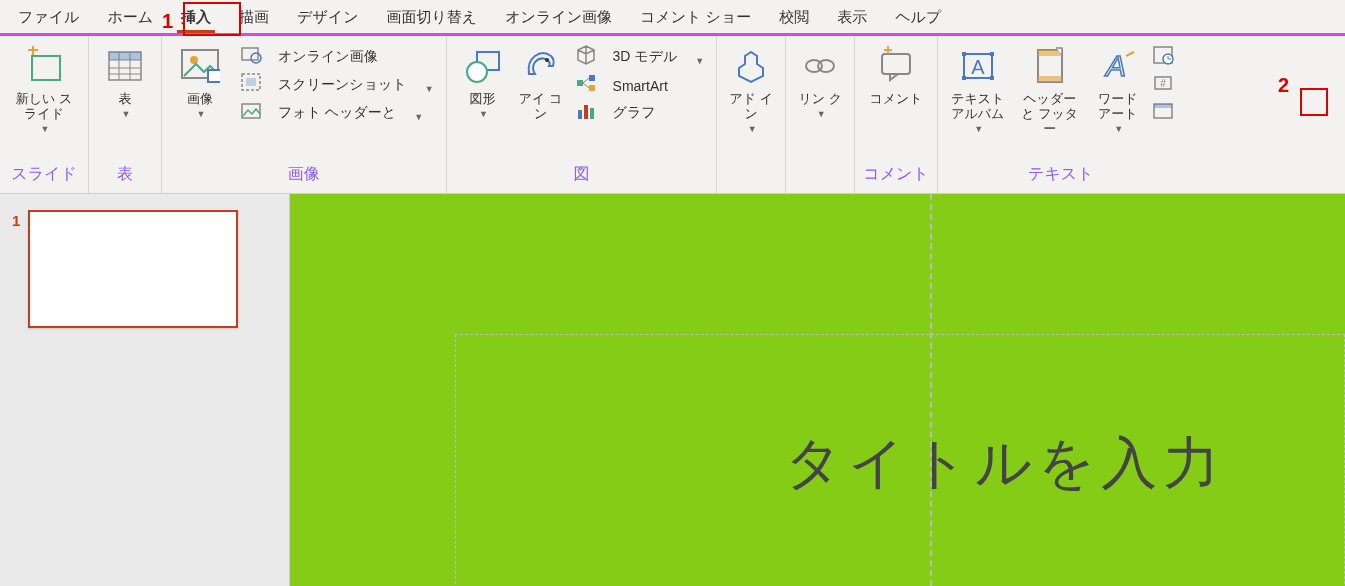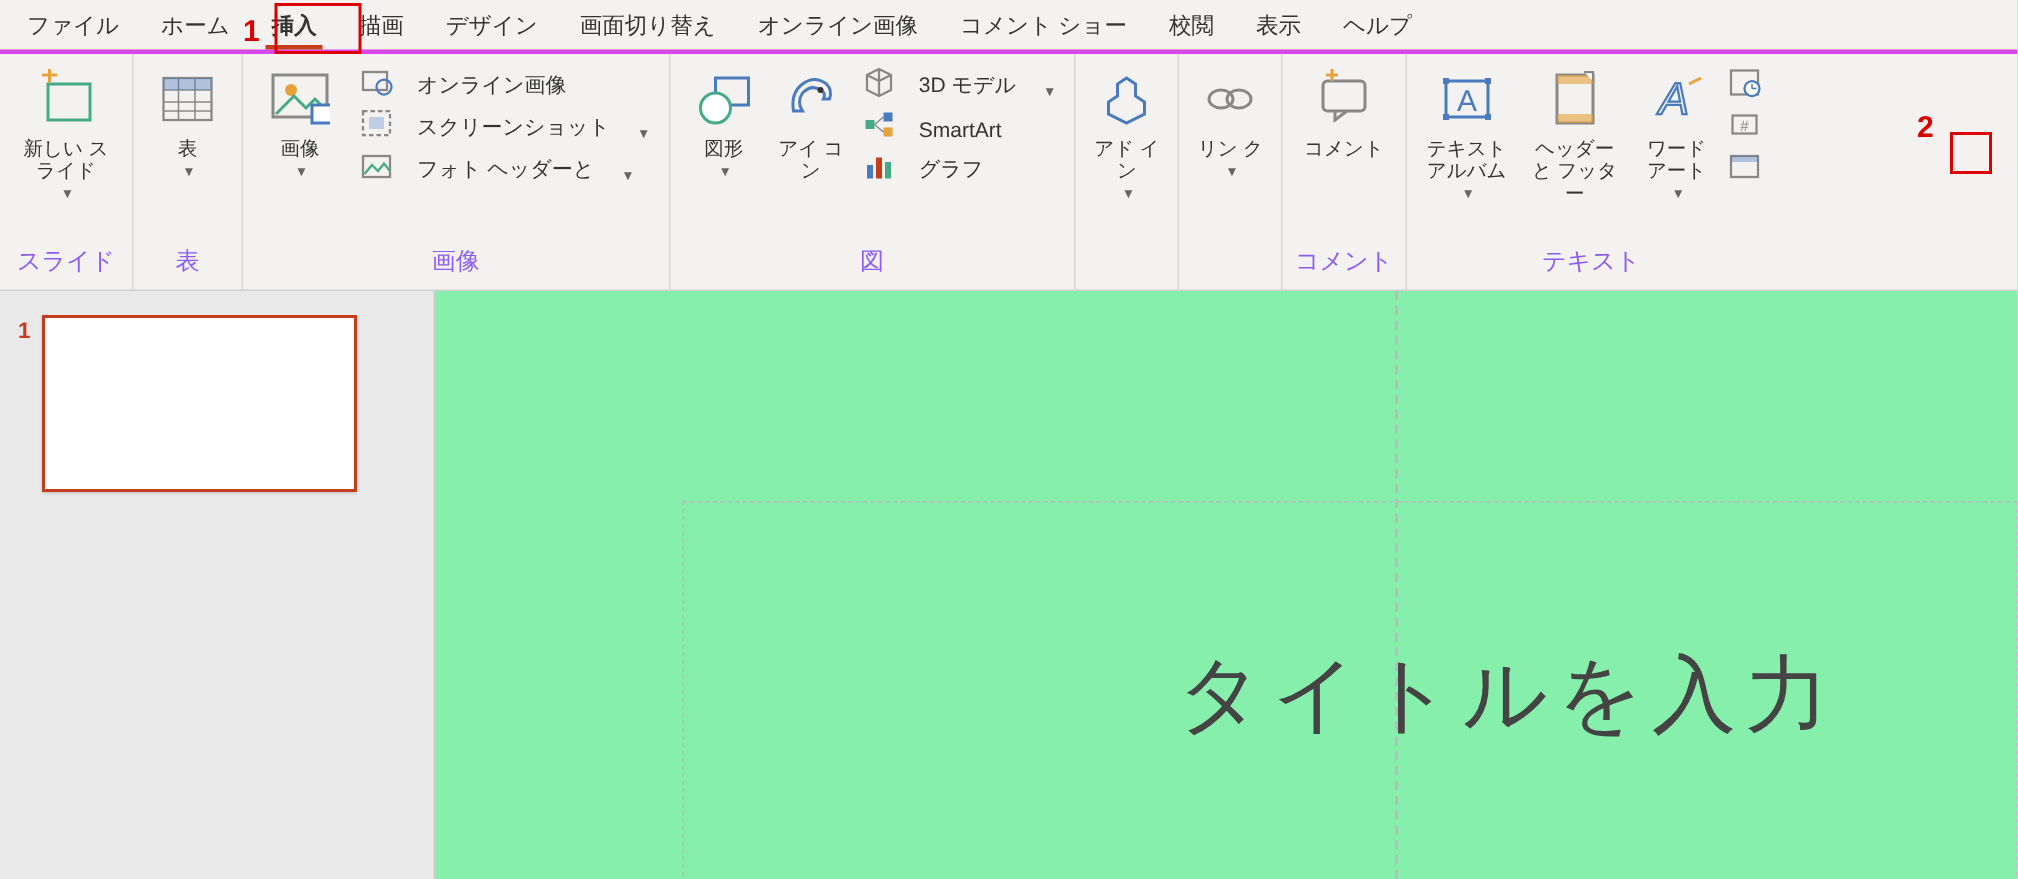--- a/index.html
+++ b/index.html
@@ -16,21 +16,21 @@
 .bigbtn{display:flex;flex-direction:column;align-items:center;width:72px;padding:4px 2px;font-size:13px;text-align:center;line-height:1.15;gap:2px;cursor:pointer}
 .bigbtn .ic{width:40px;height:40px;margin-bottom:4px;display:flex;align-items:center;justify-content:center}
 .stack{display:flex;flex-direction:column;gap:2px}
 .smbtn{display:flex;align-items:flex-end;gap:16px;font-size:14px;padding:2px 4px;cursor:pointer;white-space:nowrap}
 .smbtn .ic{width:22px;height:22px}
 .chev{font-size:9px;color:#666;margin-left:2px}
 .workarea{display:flex;height:392px}
 .thumbs{width:290px;background:#e9e9e9;padding:16px 12px;border-right:1px solid #cfcfcf;display:flex;align-items:flex-start;gap:8px}
 .thumb-num{color:#c43e1c;font-size:15px;font-weight:600;padding-top:2px}
 .thumb{width:210px;height:118px;background:#fff;border:2px solid #c43e1c;box-shadow:0 1px 2px rgba(0,0,0,0.15)}
-.canvas{flex:1;background:#86efac;position:relative;overflow:hidden}
+.canvas{flex:1;background:#84cc16;position:relative;overflow:hidden}
 .guide-v{position:absolute;top:0;bottom:0;left:640px;border-left:2px dashed #bbb}
 .textbox{position:absolute;left:165px;right:0;top:140px;height:260px;border:1.5px dashed #bbb;display:flex;align-items:center;justify-content:center;padding-left:210px}
 .title-text{font-size:56px;color:#444;font-family:"Yu Gothic Light","Yu Mincho",serif;font-weight:300;letter-spacing:6px;white-space:nowrap}
 .annot{position:absolute;color:#d00;font-weight:700;font-size:20px;z-index:10;pointer-events:none}
 .annot-box{position:absolute;border:2px solid #d00;z-index:9;pointer-events:none}
 .mini{display:flex;flex-direction:column;gap:4px;padding-top:2px}
 .minibtn{width:24px;height:24px;cursor:pointer}
 svg{display:block}
 </style>
 </head>

